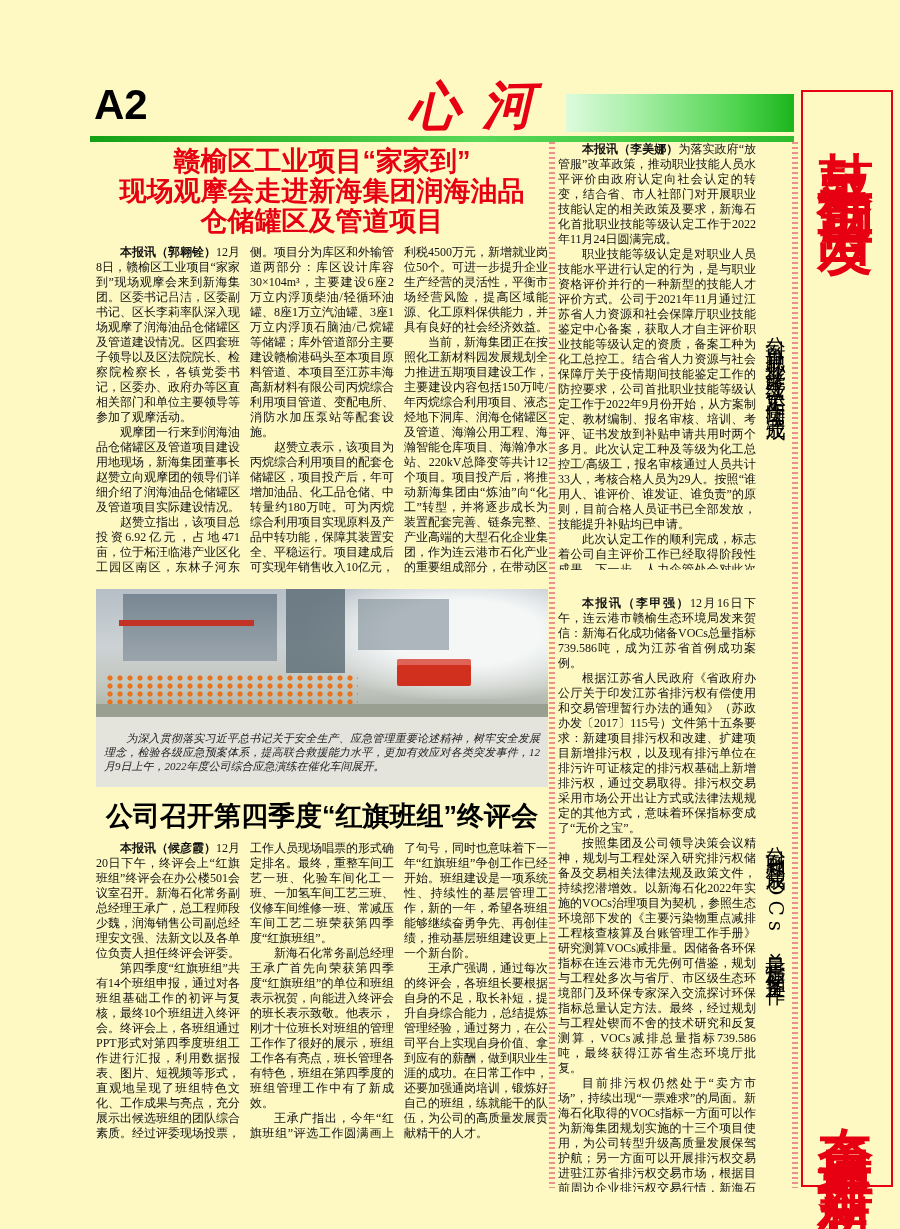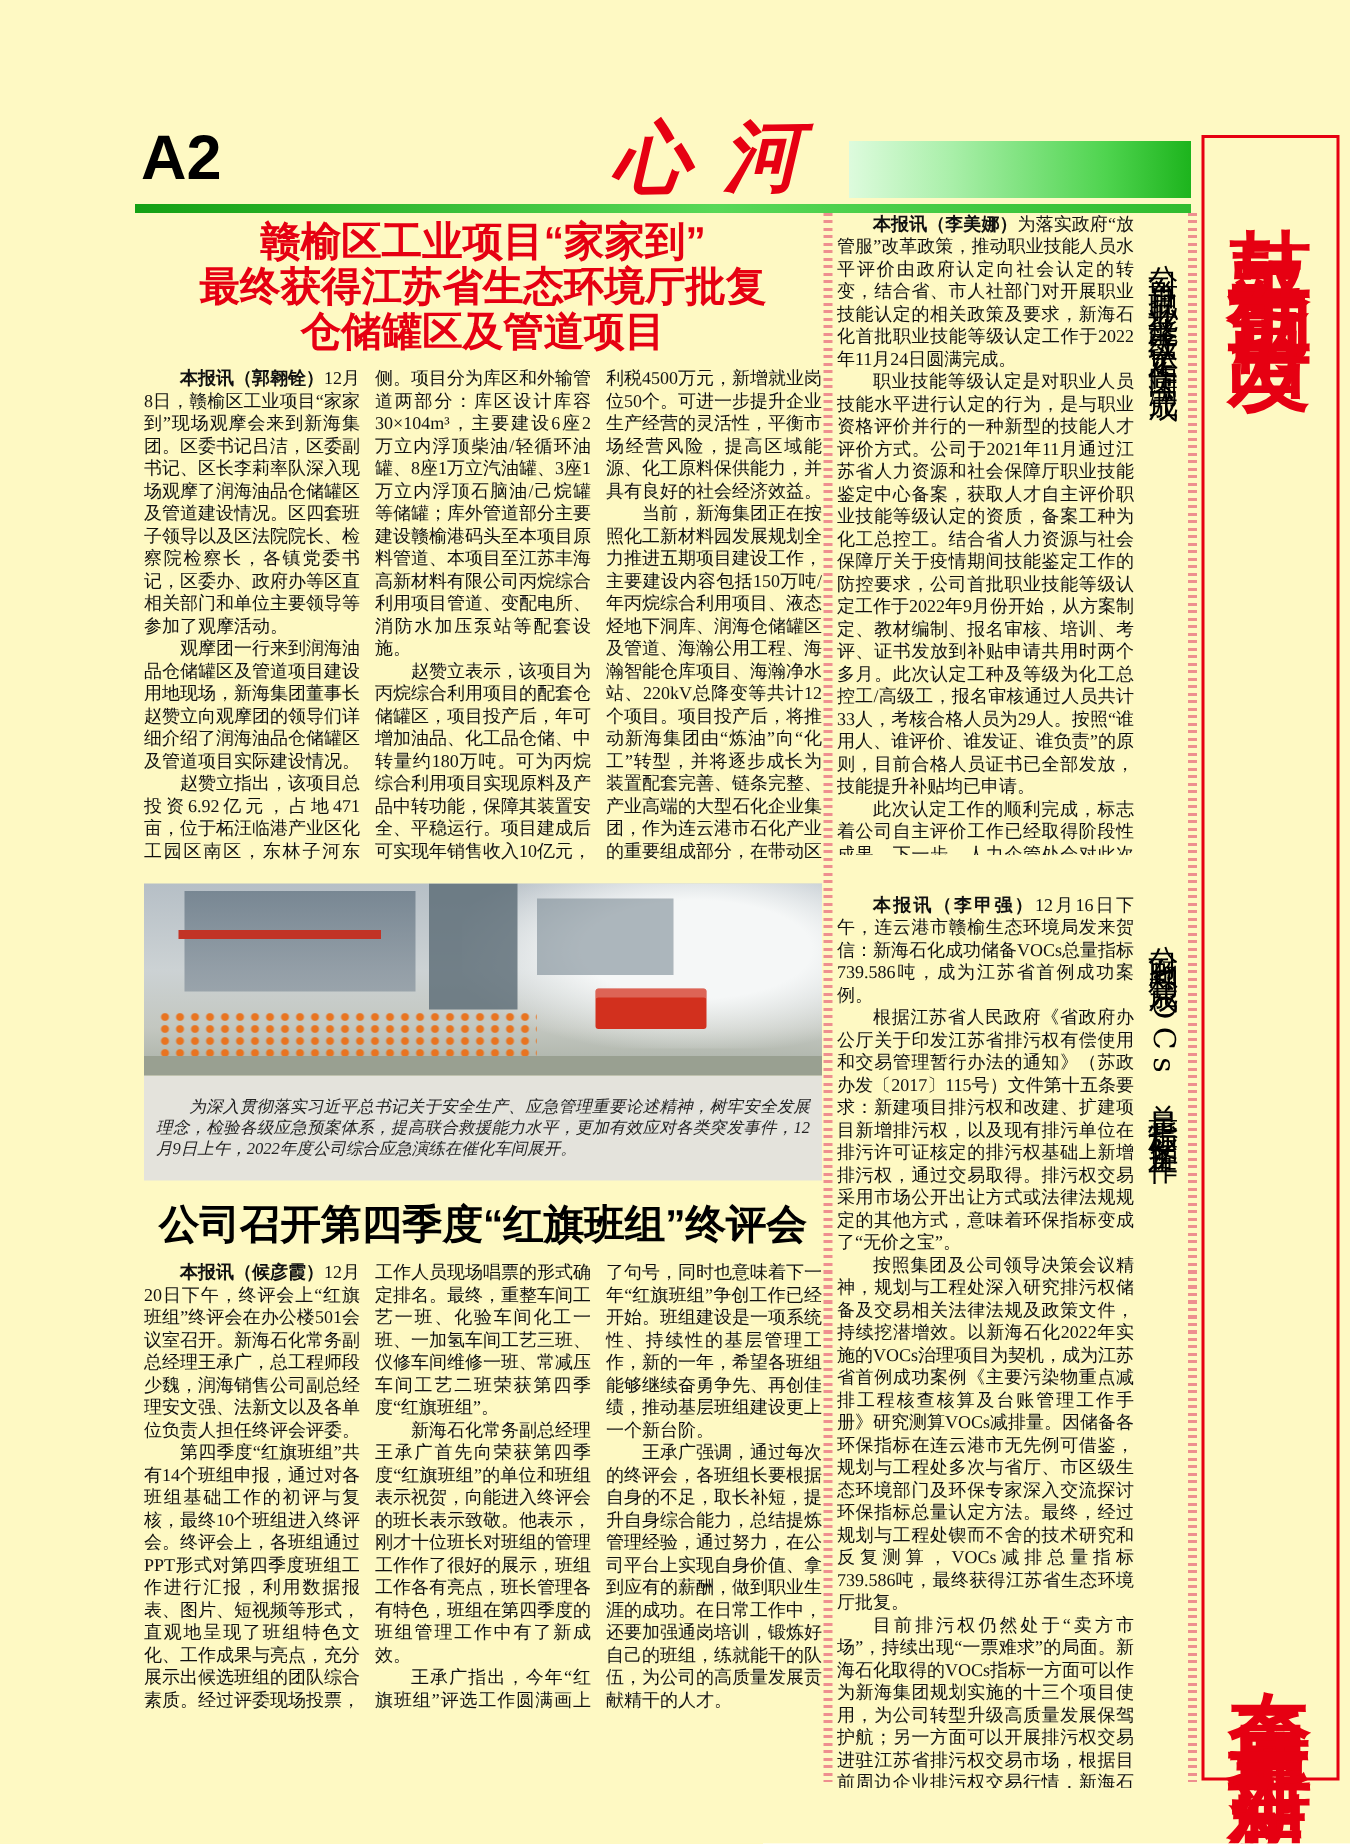--- a/index.html
+++ b/index.html
@@ -63,21 +63,21 @@
   .ph-ground { position:absolute; left:0; bottom:0; width:100%; height:10%; background:#99a091; }
   .caption { margin-top:0; background:#e4e3dc; font-style:italic; font-size:11px; line-height:14px;
            padding:14px 8px; text-align:justify; color:#222; }
   .caption .indent { display:inline-block; width:2em; }
 
   .headline2 { margin-top:14px; color:#000; font-family:"Liberation Sans",sans-serif;
                font-weight:bold; font-size:27px; line-height:30px; text-align:center; }
 
   
   .right-sec { position:absolute; left:558px; top:142px; width:232px; }
-  .r-block { display:flex; align-items:flex-start; }
+  .r-block { display:flex; align-items:center; }
   .r-block.second { margin-top:26px; }
   .r-body { width:198px; text-align:justify; font-size:12px; line-height:15px; overflow:hidden; }
   .r-body.h1 { height:428px; }
   .r-body.h2 { height:596px; }
   .r-body p { margin:0; text-indent:2em; }
   .r-head { writing-mode:vertical-rl; margin-left:6px; font-family:"DejaVu Serif",serif;
             color:#000; font-size:20px; line-height:28px; letter-spacing:5px; padding-top:18px; }
 </style>
 </head>
 <body>
@@ -94,21 +94,21 @@
     <div class="phrase">奋勇搏击新一年</div>
   </aside>
 
   <div class="vdash d1"></div>
   <div class="vdash d2"></div>
 
   <section class="left-sec">
 
     <div class="headline1">
       <div>赣榆区工业项目“家家到”</div>
-      <div>最终获得江苏省生态环境厅批复</div>
+      <div>现场观摩会走进新海集团润海油品</div>
       <div>仓储罐区及管道项目</div>
     </div>
 
     <div class="cols3 a1cols">
       <p><b>本报讯（郭翱铨）</b><span>12月8日，赣榆区工业项目“家家到”现场观摩会来到新海集团。区委书记吕洁，区委副书记、区长李莉率队深入现场观摩了润海油品仓储罐区及管道建设情况。区四套班子领导以及区法院院长、检察院检察长，各镇党委书记，区委办、政府办等区直相关部门和单位主要领导等参加了观摩活动。</span></p>
       <p>观摩团一行来到润海油品仓储罐区及管道项目建设用地现场，新海集团董事长赵赞立向观摩团的领导们详细介绍了润海油品仓储罐区及管道项目实际建设情况。</p>
       <p>赵赞立指出，该项目总投资6.92亿元，占地471亩，位于柘汪临港产业区化工园区南区，东林子河东侧。项目分为库区和外输管道两部分：库区设计库容30×104m³，主要建设6座2万立内浮顶柴油/轻循环油罐、8座1万立汽油罐、3座1万立内浮顶石脑油/己烷罐等储罐；库外管道部分主要建设赣榆港码头至本项目原料管道、本项目至江苏丰海高新材料有限公司丙烷综合利用项目管道、变配电所、消防水加压泵站等配套设施。</p>
       <p>赵赞立表示，该项目为丙烷综合利用项目的配套仓储罐区，项目投产后，年可增加油品、化工品仓储、中转量约180万吨。可为丙烷综合利用项目实现原料及产品中转功能，保障其装置安全、平稳运行。项目建成后可实现年销售收入10亿元，利税4500万元，新增就业岗位50个。可进一步提升企业生产经营的灵活性，平衡市场经营风险，提高区域能源、化工原料保供能力，并具有良好的社会经济效益。</p>
       <p>当前，新海集团正在按照化工新材料园发展规划全力推进五期项目建设工作，主要建设内容包括150万吨/年丙烷综合利用项目、液态烃地下洞库、润海仓储罐区及管道、海瀚公用工程、海瀚智能仓库项目、海瀚净水站、220kV总降变等共计12个项目。项目投产后，将推动新海集团由“炼油”向“化工”转型，并将逐步成长为装置配套完善、链条完整、产业高端的大型石化企业集团，作为连云港市石化产业的重要组成部分，在带动区域经济发展和就业方面发挥积极作用。</p>
     </div>
@@ -145,21 +145,21 @@
         <p>职业技能等级认定是对职业人员技能水平进行认定的行为，是与职业资格评价并行的一种新型的技能人才评价方式。公司于2021年11月通过江苏省人力资源和社会保障厅职业技能鉴定中心备案，获取人才自主评价职业技能等级认定的资质，备案工种为化工总控工。结合省人力资源与社会保障厅关于疫情期间技能鉴定工作的防控要求，公司首批职业技能等级认定工作于2022年9月份开始，从方案制定、教材编制、报名审核、培训、考评、证书发放到补贴申请共用时两个多月。此次认定工种及等级为化工总控工/高级工，报名审核通过人员共计33人，考核合格人员为29人。按照“谁用人、谁评价、谁发证、谁负责”的原则，目前合格人员证书已全部发放，技能提升补贴均已申请。</p>
         <p>此次认定工作的顺利完成，标志着公司自主评价工作已经取得阶段性成果。下一步，人力企管处会对此次认定工作进行全方位复盘，剖析问题，分析不足，做好总结，进一步完善认定流程、提升评价质量，为公司技能人才队伍建设与人才储备提供支撑。</p>
       </div>
       <div class="r-head">公司首批职业技能等级认定工作圆满完成</div>
     </div>
 
     <div class="r-block second">
       <div class="r-body h2">
         <p><b>本报讯（李甲强）</b><span>12月16日下午，连云港市赣榆生态环境局发来贺信：新海石化成功储备VOCs总量指标739.586吨，成为江苏省首例成功案例。</span></p>
         <p>根据江苏省人民政府《省政府办公厅关于印发江苏省排污权有偿使用和交易管理暂行办法的通知》（苏政办发〔2017〕115号）文件第十五条要求：新建项目排污权和改建、扩建项目新增排污权，以及现有排污单位在排污许可证核定的排污权基础上新增排污权，通过交易取得。排污权交易采用市场公开出让方式或法律法规规定的其他方式，意味着环保指标变成了“无价之宝”。</p>
-        <p>按照集团及公司领导决策会议精神，规划与工程处深入研究排污权储备及交易相关法律法规及政策文件，持续挖潜增效。以新海石化2022年实施的VOCs治理项目为契机，成为江苏省首例成功案例《主要污染物重点减排工程核查核算及台账管理工作手册》研究测算VOCs减排量。因储备各环保指标在连云港市无先例可借鉴，规划与工程处多次与省厅、市区级生态环境部门及环保专家深入交流探讨环保指标总量认定方法。最终，经过规划与工程处锲而不舍的技术研究和反复测算，VOCs减排总量指标739.586吨，最终获得江苏省生态环境厅批复。</p>
+        <p>按照集团及公司领导决策会议精神，规划与工程处深入研究排污权储备及交易相关法律法规及政策文件，持续挖潜增效。以新海石化2022年实施的VOCs治理项目为契机，参照生态环境部下发的《主要污染物重点减排工程核查核算及台账管理工作手册》研究测算VOCs减排量。因储备各环保指标在连云港市无先例可借鉴，规划与工程处多次与省厅、市区级生态环境部门及环保专家深入交流探讨环保指标总量认定方法。最终，经过规划与工程处锲而不舍的技术研究和反复测算，VOCs减排总量指标739.586吨，最终获得江苏省生态环境厅批复。</p>
         <p>目前排污权仍然处于“卖方市场”，持续出现“一票难求”的局面。新海石化取得的VOCs指标一方面可以作为新海集团规划实施的十三个项目使用，为公司转型升级高质量发展保驾护航；另一方面可以开展排污权交易进驻江苏省排污权交易市场，根据目前周边企业排污权交易行情，新海石化获得的VOCs交易指标可为公司创造两千余万的利润。</p>
 
       </div>
       <div class="r-head">公司顺利完成VOCs总量指标储备工作</div>
     </div>
   </section>
 
 </div>
 
 </body></html>

